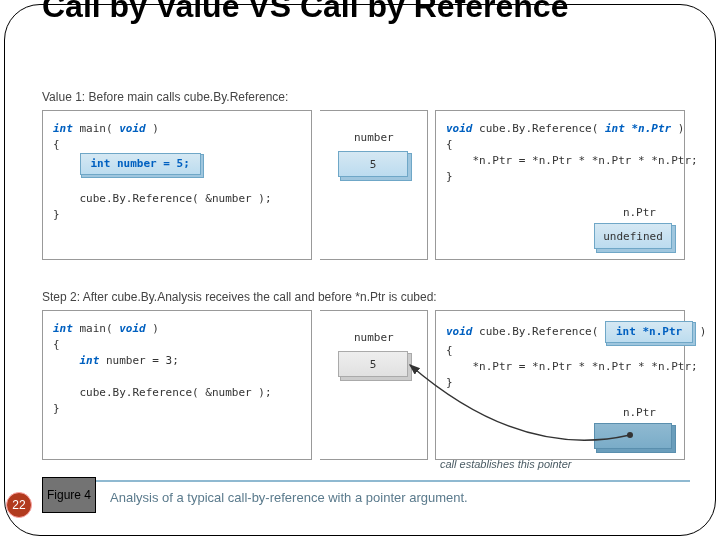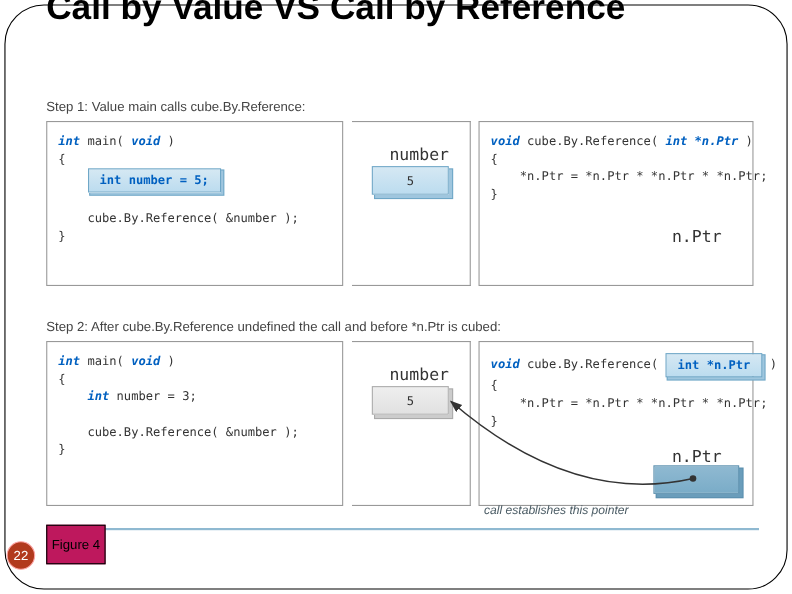--- a/index.html
+++ b/index.html
@@ -54,21 +54,21 @@
     font-size: 11px;
     white-space: pre;
     color: #333;
     padding: 10px 10px;
     line-height: 1.45;
   }
   .kw { color: #0060c0; font-weight: bold; font-style: italic; }
 
   .var-label {
     position: absolute;
-    font-size: 15px;
+    font-size: 11px;
     color: #333;
     font-family: "Lucida Console", Monaco, monospace;
   }
   .box3d {
     position: absolute;
     width: 70px;
     height: 26px;
     background: linear-gradient(#d5e8f3, #bcdcef);
     border: 1px solid #6fa7c7;
     box-shadow: 3px 3px 0 #9fc6de, 3px 3px 0 1px #6fa7c7;
@@ -107,21 +107,21 @@
     left: 42px;
     right: 30px;
     height: 26px;
     border-top: 2px solid #8fb9d1;
     display: flex;
     align-items: center;
     gap: 14px;
     padding-top: 6px;
   }
   .fig-label {
-    background: #be185d;
+    background: #737373;
     border: 1px solid #000;
     font-size: 12px;
     padding: 10px 4px;
     margin-top: -4px;
   }
   .caption-text {
     font-size: 13px;
     color: #5a7a8c;
   }
   .page-num {
@@ -153,21 +153,21 @@
     pointer-events: none;
   }
 </style>
 </head>
 <body>
 
 <div class="slide-border"></div>
 
 <div class="title">Call by Value VS Call by Reference</div>
 
-<div class="step-label step1-label">Step 1: Value main calls cube.By.Reference:</div>
+<div class="step-label step1-label">Value 1: Before main calls cube.By.Reference:</div>
 
 <div class="panel p1-left">
   <div class="code"><span class="kw">int</span><span> main( </span><span class="kw">void</span><span> )</span>
 <span>{</span>
     <span class="box-inline">int number = 5;</span>
 
 <span>    cube.By.Reference( &amp;number );</span>
 <span>}</span></div>
 </div>
 
@@ -175,23 +175,24 @@
   <div class="var-label" style="top:20px; left:34px;">number</div>
   <div class="box3d" style="top:40px; left:18px;">5</div>
 </div>
 
 <div class="panel p1-right">
   <div class="code"><span class="kw">void</span><span> cube.By.Reference( </span><span class="kw">int *n.Ptr</span><span> )</span>
 <span>{</span>
 <span>    *n.Ptr = *n.Ptr * *n.Ptr * *n.Ptr;</span>
 <span>}</span></div>
   <div class="var-label" style="top:95px; right:28px;">n.Ptr</div>
-</div>
-
-<div class="step-label step2-label">Step 2: After cube.By.Reference undefined the call and before *n.Ptr is cubed:</div>
+  <div class="box3d" style="top:112px; left:158px; width:78px;">undefined</div>
+</div>
+
+<div class="step-label step2-label">Step 2: After cube.By.Analysis receives the call and before *n.Ptr is cubed:</div>
 
 <div class="panel p2-left">
   <div class="code"><span class="kw">int</span><span> main( </span><span class="kw">void</span><span> )</span>
 <span>{</span>
 <span class="kw">    int</span><span> number = 3;</span>
 
 <span>    cube.By.Reference( &amp;number );</span>
 <span>}</span></div>
 </div>
 
@@ -217,15 +218,16 @@
       <path d="M0,0 L8,3 L0,6 Z" fill="#333"></path>
     </marker>
   </defs>
 
   <path d="M 630 435 Q 520 460 410 365" stroke="#333" stroke-width="1.4" fill="none" marker-end="url(#arrowhead)"></path>
   <circle cx="630" cy="435" r="3" fill="#333"></circle>
 </svg>
 
 <div class="caption-row">
   <span class="fig-label">Figure 4</span>
+  <span class="caption-text">Analysis of a typical call-by-reference with a pointer argument.</span>
 </div>
 
 <div class="page-num">22</div>
 
 </body></html>

